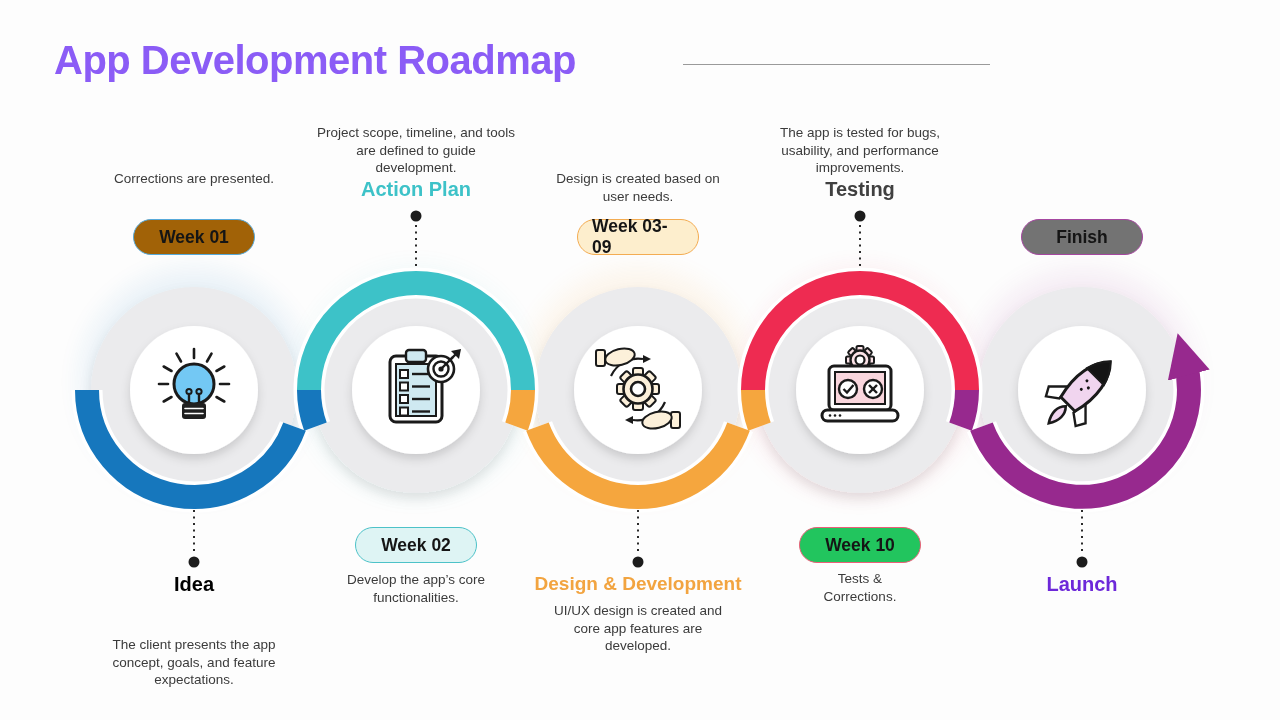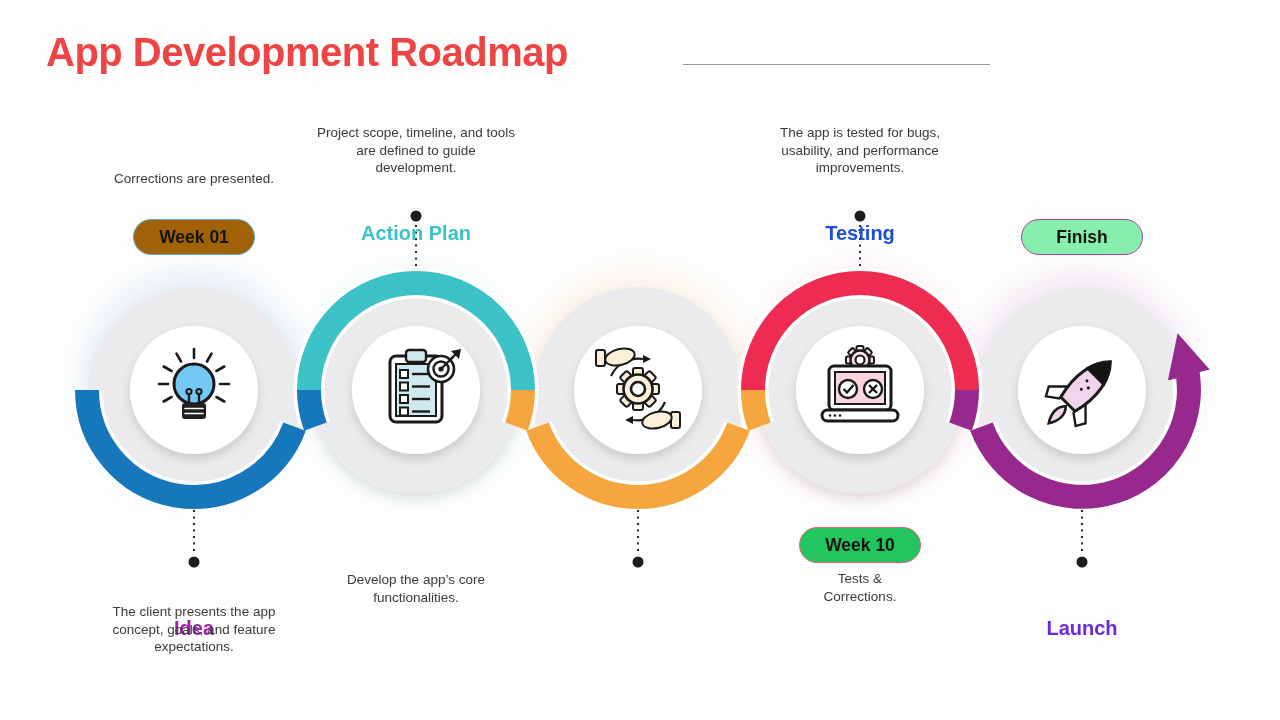--- a/index.html
+++ b/index.html
@@ -1,43 +1,43 @@
 <!DOCTYPE html>
 <html><head>
 <meta charset="utf-8">
 <style>
   html,body{margin:0;padding:0;background:#fdfdfd;}
   .canvas{position:relative;width:1280px;height:720px;background:#fdfdfd;overflow:hidden;
           font-family:"Liberation Sans","DejaVu Sans",sans-serif;color:#1a1a1a;}
-  .page-title{position:absolute;left:46px;top:30px;margin:0;font-size:40px;font-weight:800;
-              letter-spacing:-0.5px;color:#ef4444;}
+  .page-title{position:absolute;left:46px;top:30px;margin:8px;font-size:40px;font-weight:800;
+              letter-spacing:-0.5px;color:#8b5cf6;}
   .title-rule{position:absolute;left:683px;top:64px;width:307px;height:1px;background:#9a9a9a;}
   .gfx{position:absolute;left:0;top:0;}
   .stage{position:absolute;top:0;width:230px;height:720px;}
   .st0{left:79px}.st1{left:301px}.st2{left:523px}.st3{left:745px}.st4{left:967px}
   .top-desc,.bottom-desc{position:absolute;left:50%;transform:translateX(-50%);
       text-align:center;font-size:13.5px;line-height:1.3;color:#3b3b3b;}
   .stage-title{position:absolute;left:50%;transform:translateX(-50%);text-align:center;
-      font-size:20px;font-weight:700;white-space:nowrap;margin-top:44px;}
+      font-size:20px;font-weight:700;white-space:nowrap;}
   .badge{position:absolute;left:50%;transform:translateX(-50%);min-width:122px;height:36px;
       box-sizing:border-box;border:1.6px solid;border-radius:18px;display:flex;align-items:center;
       justify-content:center;font-size:17.5px;font-weight:700;color:#151515;padding:0 14px;}
   
-  .st0 .stage-title{color:#a21caf}.st1 .stage-title{color:#3dc2c8}.st2 .stage-title{color:#f2a440;font-size:19px}
-  .st3 .stage-title{color:#1d4ed8}.st4 .stage-title{color:#6d28d9}
+  .st0 .stage-title{color:#000000}.st1 .stage-title{color:#3dc2c8}.st2 .stage-title{color:#f2a440;font-size:19px}
+  .st3 .stage-title{color:#404040}.st4 .stage-title{color:#6d28d9}
   .st0 .badge{background:#a16207;border-color:#56a9da}
   .st1 .badge{background:#def4f4;border-color:#4cc2c8}
   .st2 .badge{background:#fdeecd;border-color:#f3ac52}
   .st3 .badge{background:#22c55e;border-color:#eb5f79}
-  .st4 .badge{background:#86efac;border-color:#a547a0}
+  .st4 .badge{background:#737373;border-color:#a547a0}
   
   .st0 .top-desc{top:170px;width:170px}.st2 .top-desc{top:170px;width:180px}.st4 .top-desc{top:170px;width:120px}
   .st0 .badge,.st2 .badge,.st4 .badge{top:219px}
   .st0 .stage-title,.st2 .stage-title,.st4 .stage-title{top:573px}
-  .st0 .bottom-desc{top:603px;width:185px}.st2 .bottom-desc{top:602px;width:195px}.st4 .bottom-desc{top:602px;width:195px}
+  .st0 .bottom-desc{top:636px;width:185px}.st2 .bottom-desc{top:602px;width:195px}.st4 .bottom-desc{top:602px;width:195px}
   
   .st1 .top-desc{top:124px;width:200px}.st3 .top-desc{top:124px;width:195px}
   .st1 .stage-title,.st3 .stage-title{top:178px}
   .st1 .badge,.st3 .badge{top:527px}
   .st1 .bottom-desc{top:571px;width:170px}.st3 .bottom-desc{top:570px;width:120px}
 </style>
 </head>
 <body>
 
 <div class="canvas">
@@ -228,23 +228,30 @@
   <div class="stage st0">
     <div class="top-desc">Corrections are presented.</div>
     <div class="badge">Week 01</div>
     <div class="stage-title">Idea</div>
     <div class="bottom-desc">The client presents the app concept, goals, and feature expectations.</div>
   </div>
 
   <div class="stage st1">
     <div class="top-desc">Project scope, timeline, and tools are defined to guide development.</div>
     <div class="stage-title">Action Plan</div>
+    <div class="badge">Week 02</div>
     <div class="bottom-desc">Develop the app’s core functionalities.</div>
   </div>
 
+  <div class="stage st2">
+    <div class="top-desc">Design is created based on user needs.</div>
+    <div class="badge">Week 03-09</div>
+    <div class="stage-title">Design &amp; Development</div>
+    <div class="bottom-desc">UI/UX design is created and core app features are developed.</div>
+  </div>
 
   <div class="stage st3">
     <div class="top-desc">The app is tested for bugs, usability, and performance improvements.</div>
     <div class="stage-title">Testing</div>
     <div class="badge">Week 10</div>
     <div class="bottom-desc">Tests &amp; Corrections.</div>
   </div>
 
   <div class="stage st4">
     <div class="badge">Finish</div>

